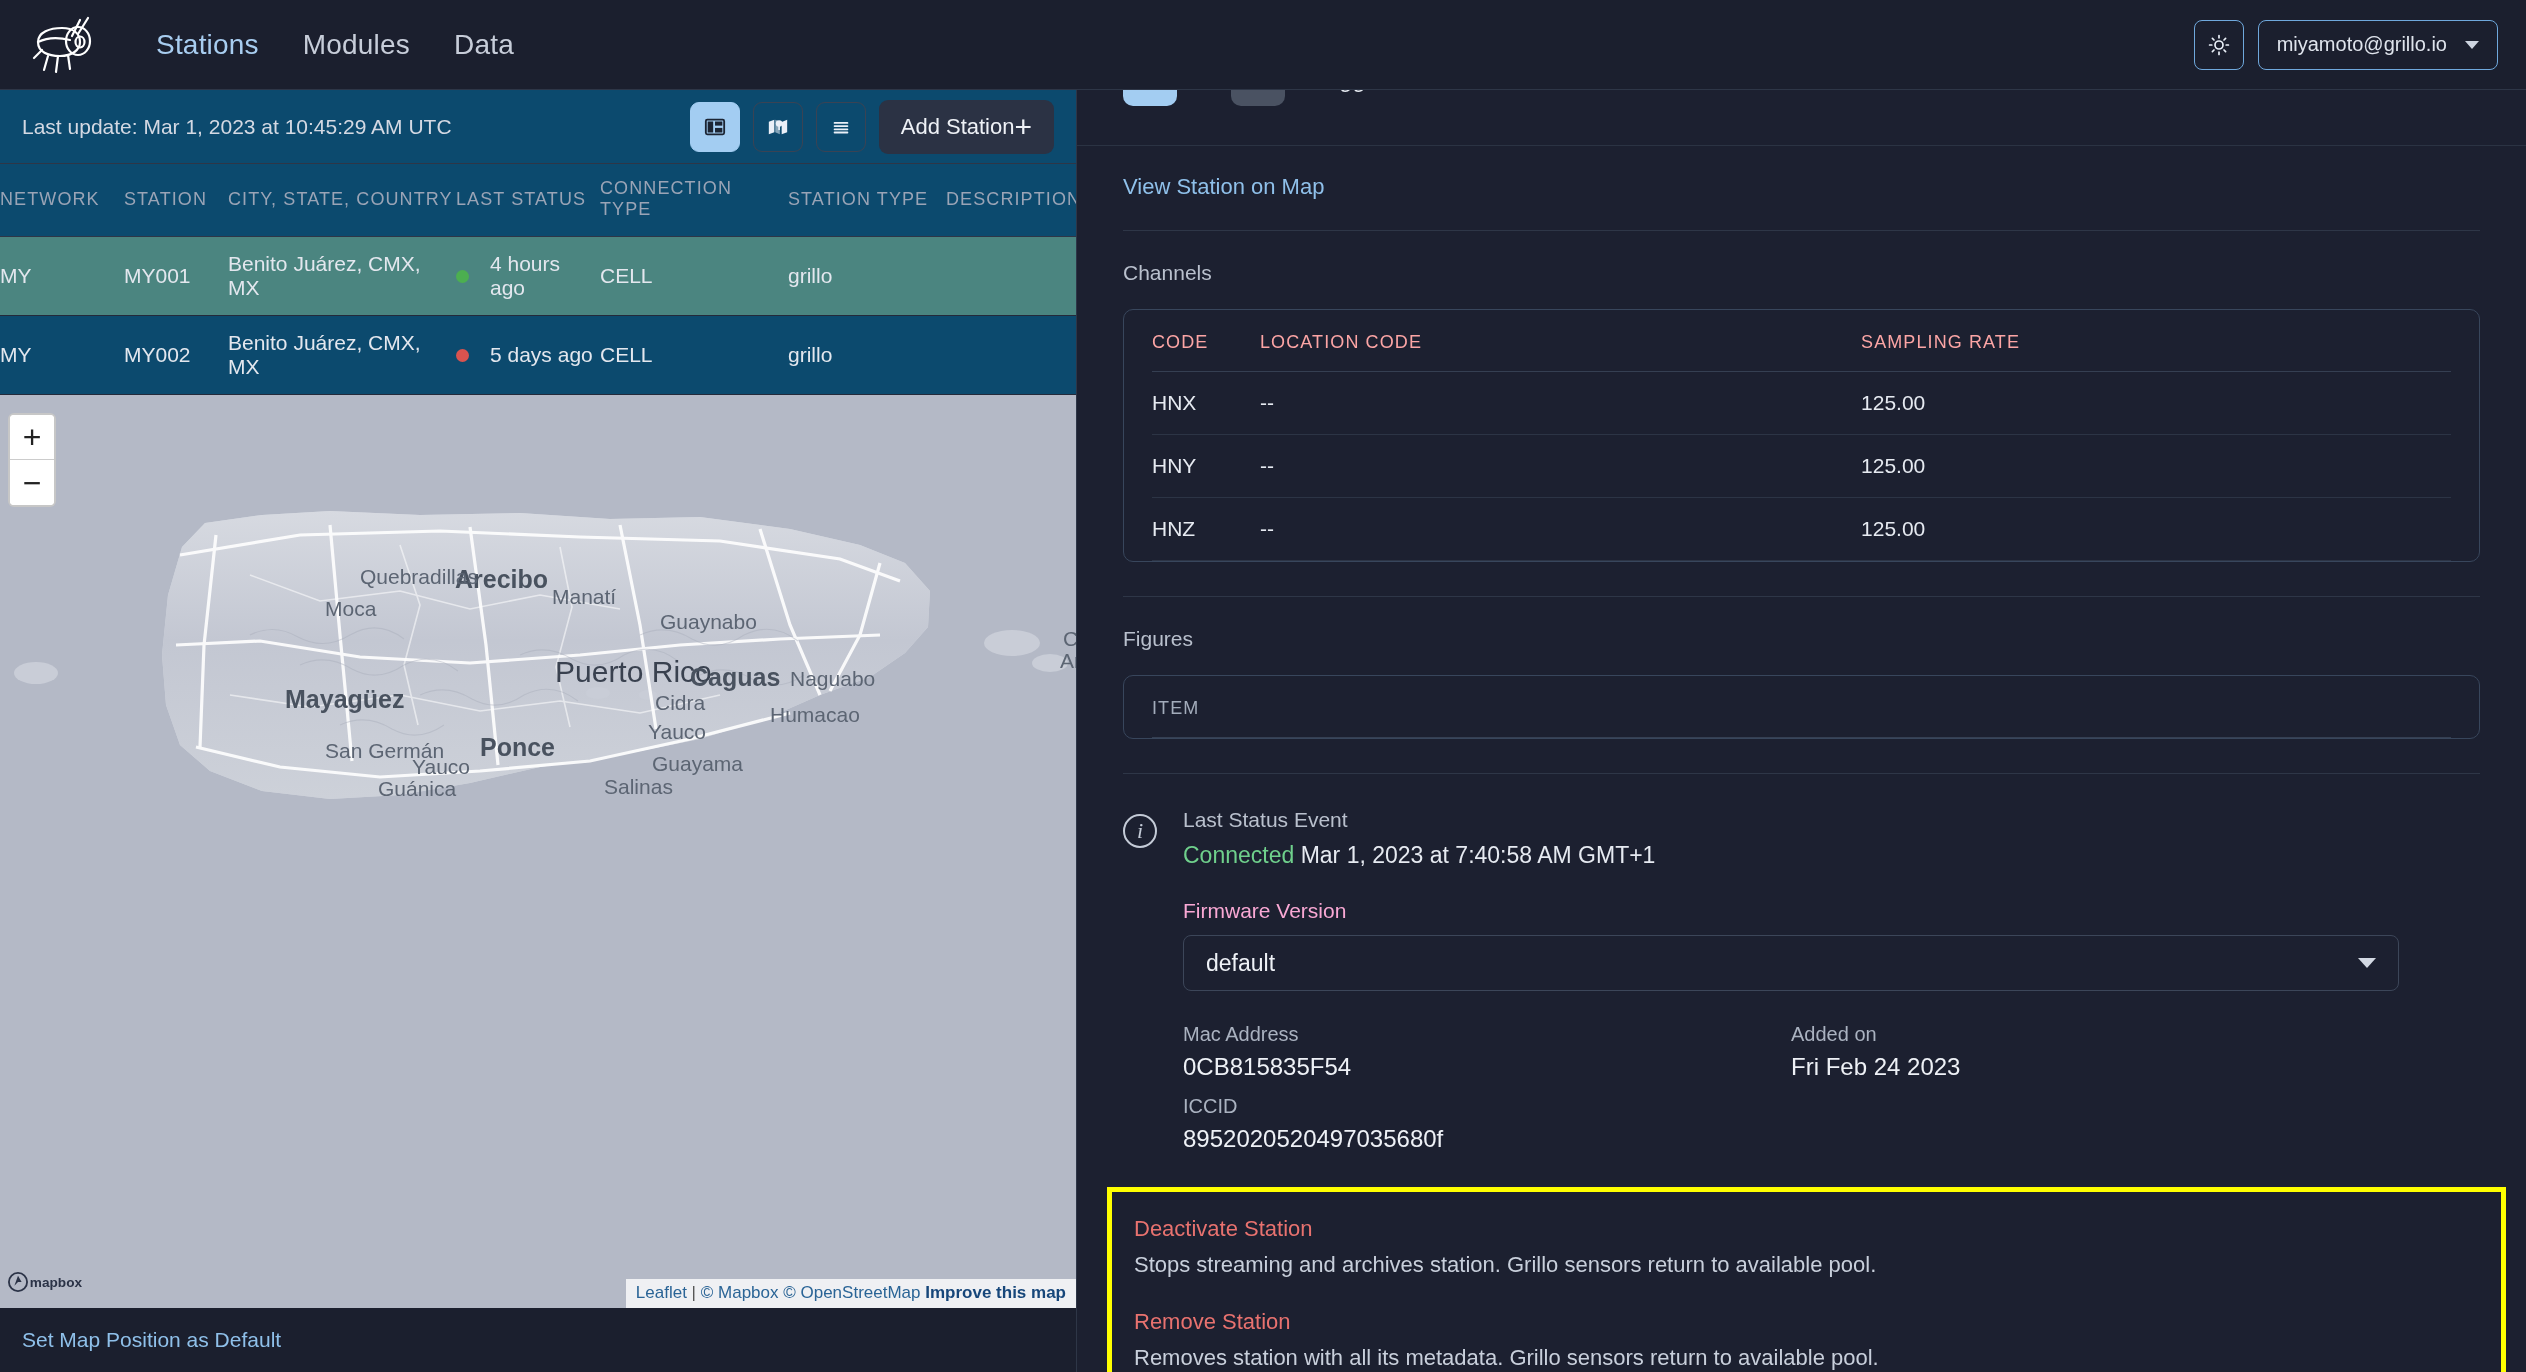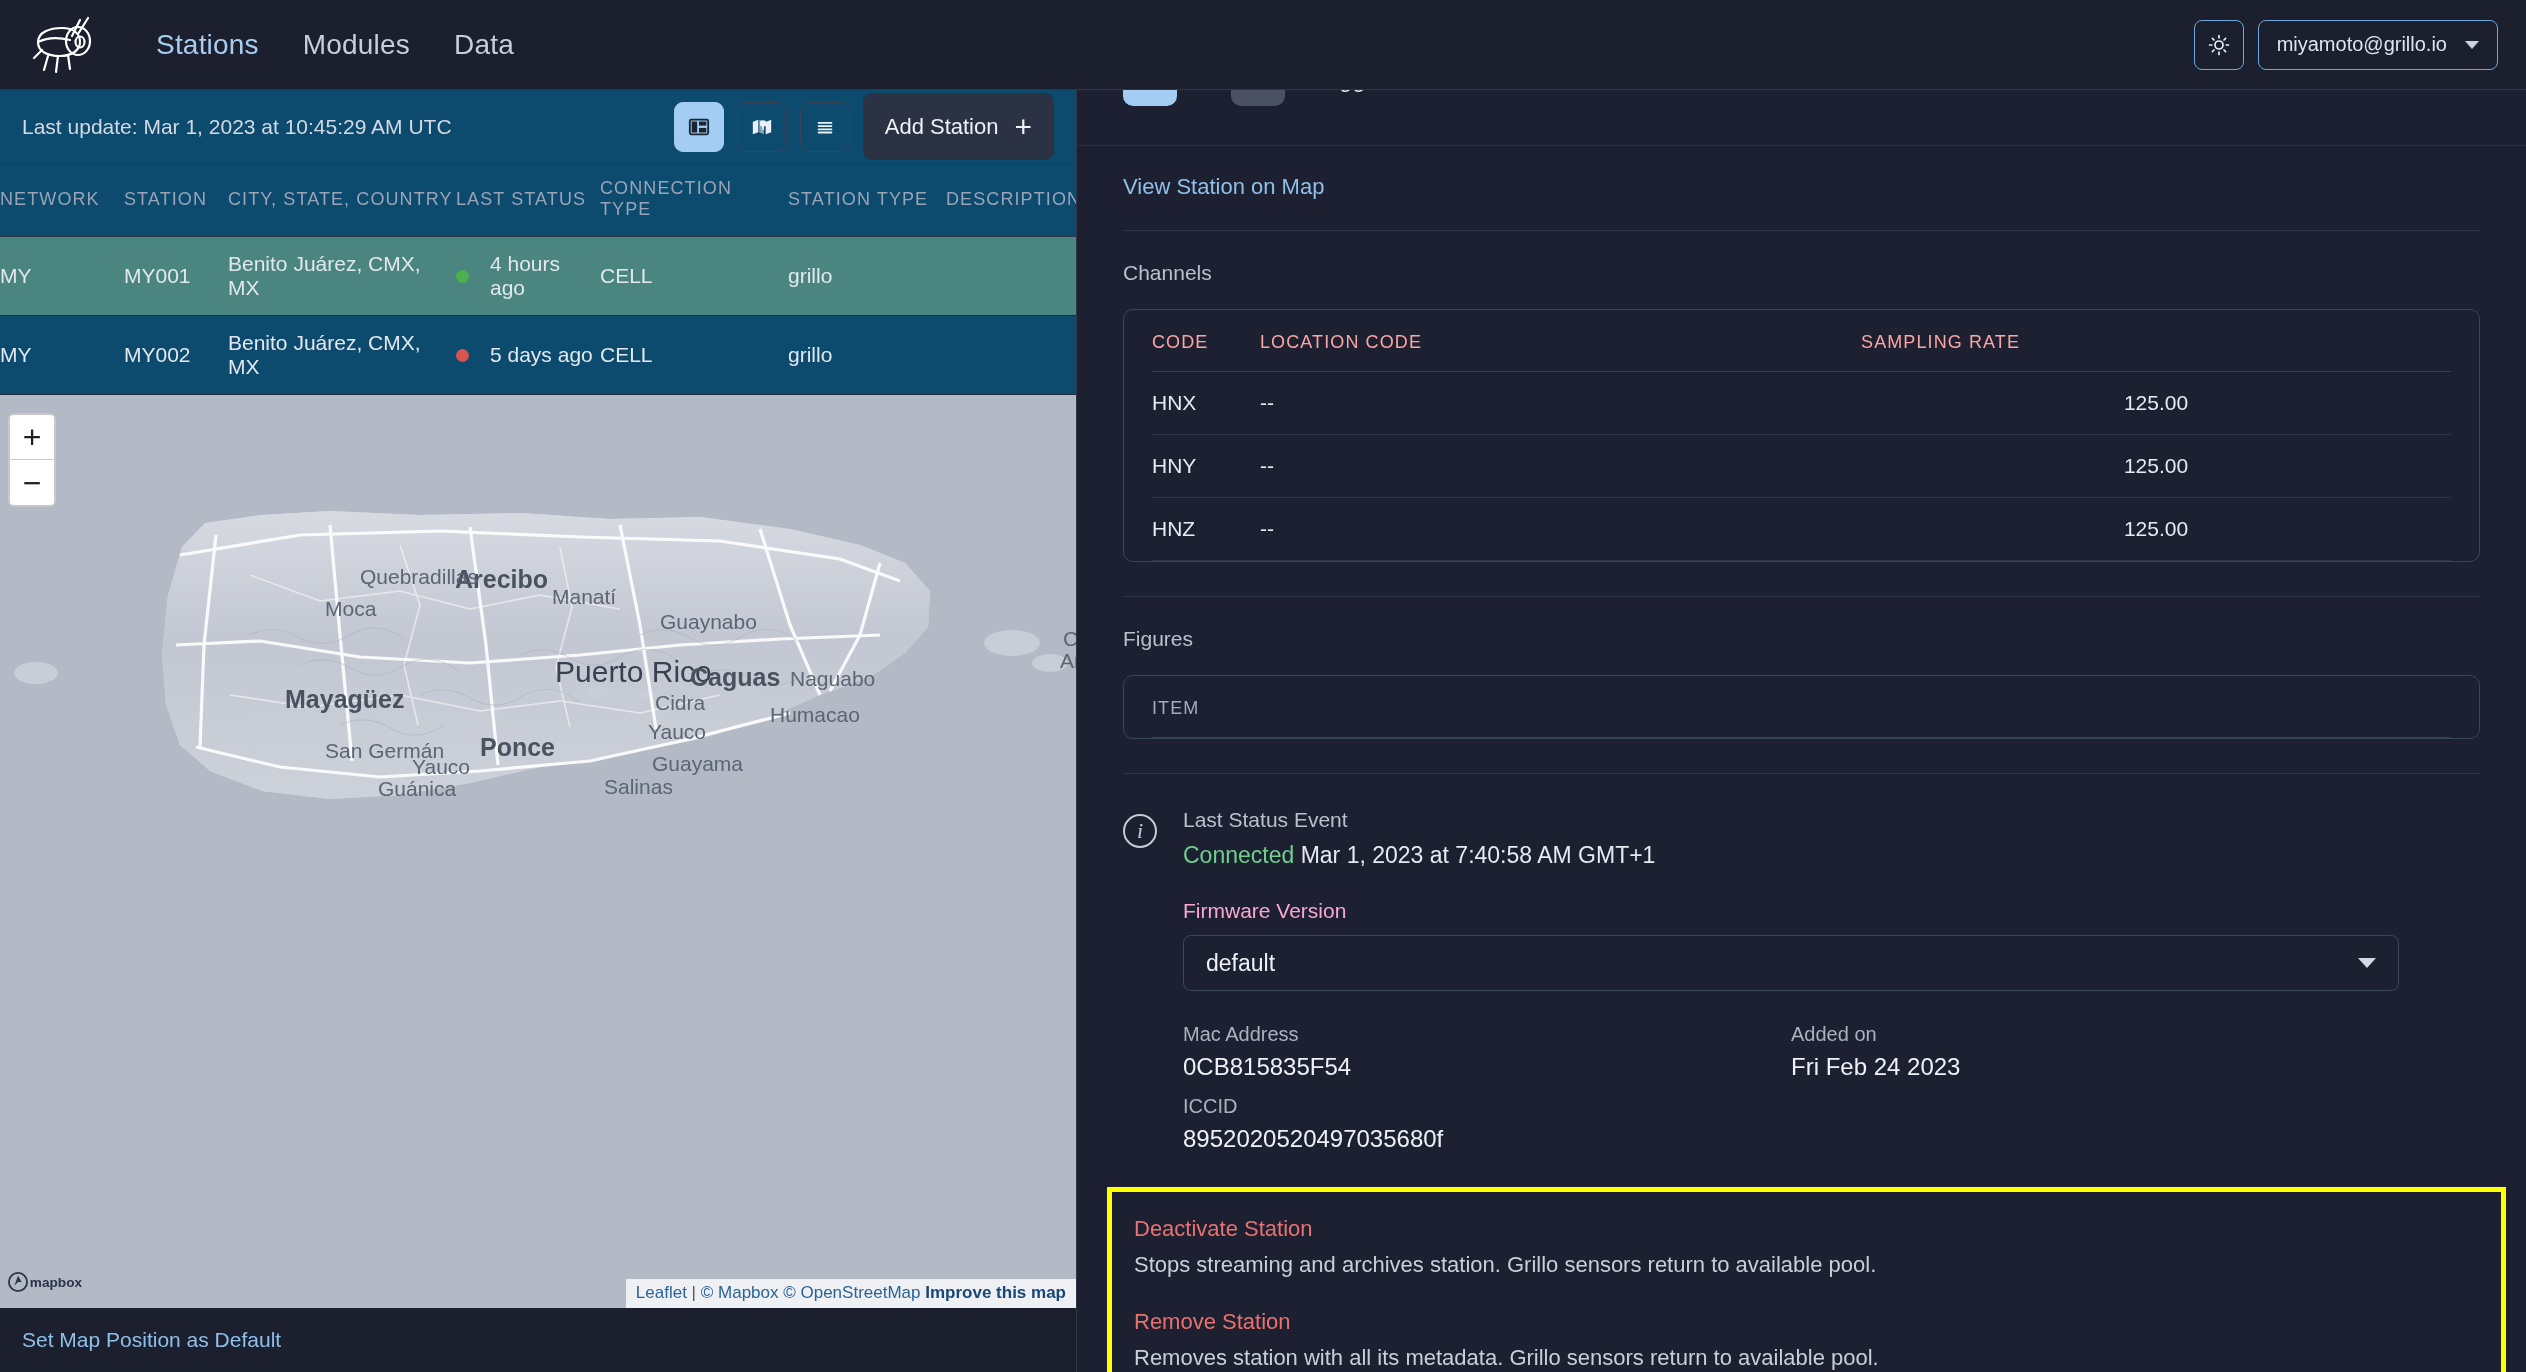--- a/index.html
+++ b/index.html
@@ -50,22 +50,22 @@
     padding: 0 22px; border-bottom: 1px solid #2e3647;
   }
   .last-update { font-size: 21px; color: #d4d9e3; }
   .subheader-right { margin-left: auto; display: flex; align-items: center; gap: 13px; }
   .view-btn {
     width: 50px; height: 50px; border-radius: 9px; border: 1px solid #3a4354;
     display: flex; align-items: center; justify-content: center; cursor: pointer; background: transparent;
   }
   .view-btn.active { background: #a3cdf2; border-color: #a3cdf2; }
   .add-station {
-    height: 67px; background: #2b3244; border-radius: 9px; border: none;
-    display: flex; align-items: center; gap: 16px; padding: 0 22px;
+    height: 54px; background: #2b3244; border-radius: 9px; border: none;
+    display: flex; align-items: center; padding: 0 22px;
     color: #eef1f6; font-size: 22px; cursor: pointer;
     font-family: "Liberation Sans", sans-serif;
   }
   .plus-glyph { font-size: 30px; line-height: 1; font-weight: 300; }
 
   
   .table-wrap { flex: 0 0 auto; }
   table.stations { width: 100%; border-collapse: collapse; table-layout: fixed; }
   table.stations th {
     text-align: left; font-size: 18px; font-weight: 400; letter-spacing: 1.1px;
@@ -141,21 +141,21 @@
   }
   table.channels { width: 100%; border-collapse: collapse; }
   table.channels th {
     font-size: 18px; font-weight: 400; letter-spacing: 1.1px; color: #fca5a5;
     text-align: left; padding: 22px 0 18px 0; border-bottom: 1px solid #353f52;
   }
   table.channels td { font-size: 21px; color: #e6eaf1; padding: 19px 0; border-bottom: 1px solid #2c3445; }
   table.channels tr:last-child td { border-bottom: 1px solid #2c3445; }
   .ch-code { width: 108px; }
   .ch-loc  { width: auto; }
-  .ch-rate { text-align: center; }
+  .ch-rate { text-align: left; }
   .figures-card { border: 1px solid #38465c; border-radius: 10px; padding: 0 28px; }
   .figures-head { font-size: 18px; letter-spacing: 1.1px; color: #a3acbb; padding: 22px 0 18px 0; border-bottom: 1px solid #353f52; }
 
   .status-block { display: flex; gap: 26px; padding: 34px 0 0 0; }
   .info-ring {
     width: 34px; height: 34px; border-radius: 50%; border: 2px solid #c4cbd7;
     display: flex; align-items: center; justify-content: center;
     font-family: "Liberation Serif", serif; font-style: italic; font-size: 22px; color: #c4cbd7;
     flex: 0 0 34px; margin-top: 6px;
   }

